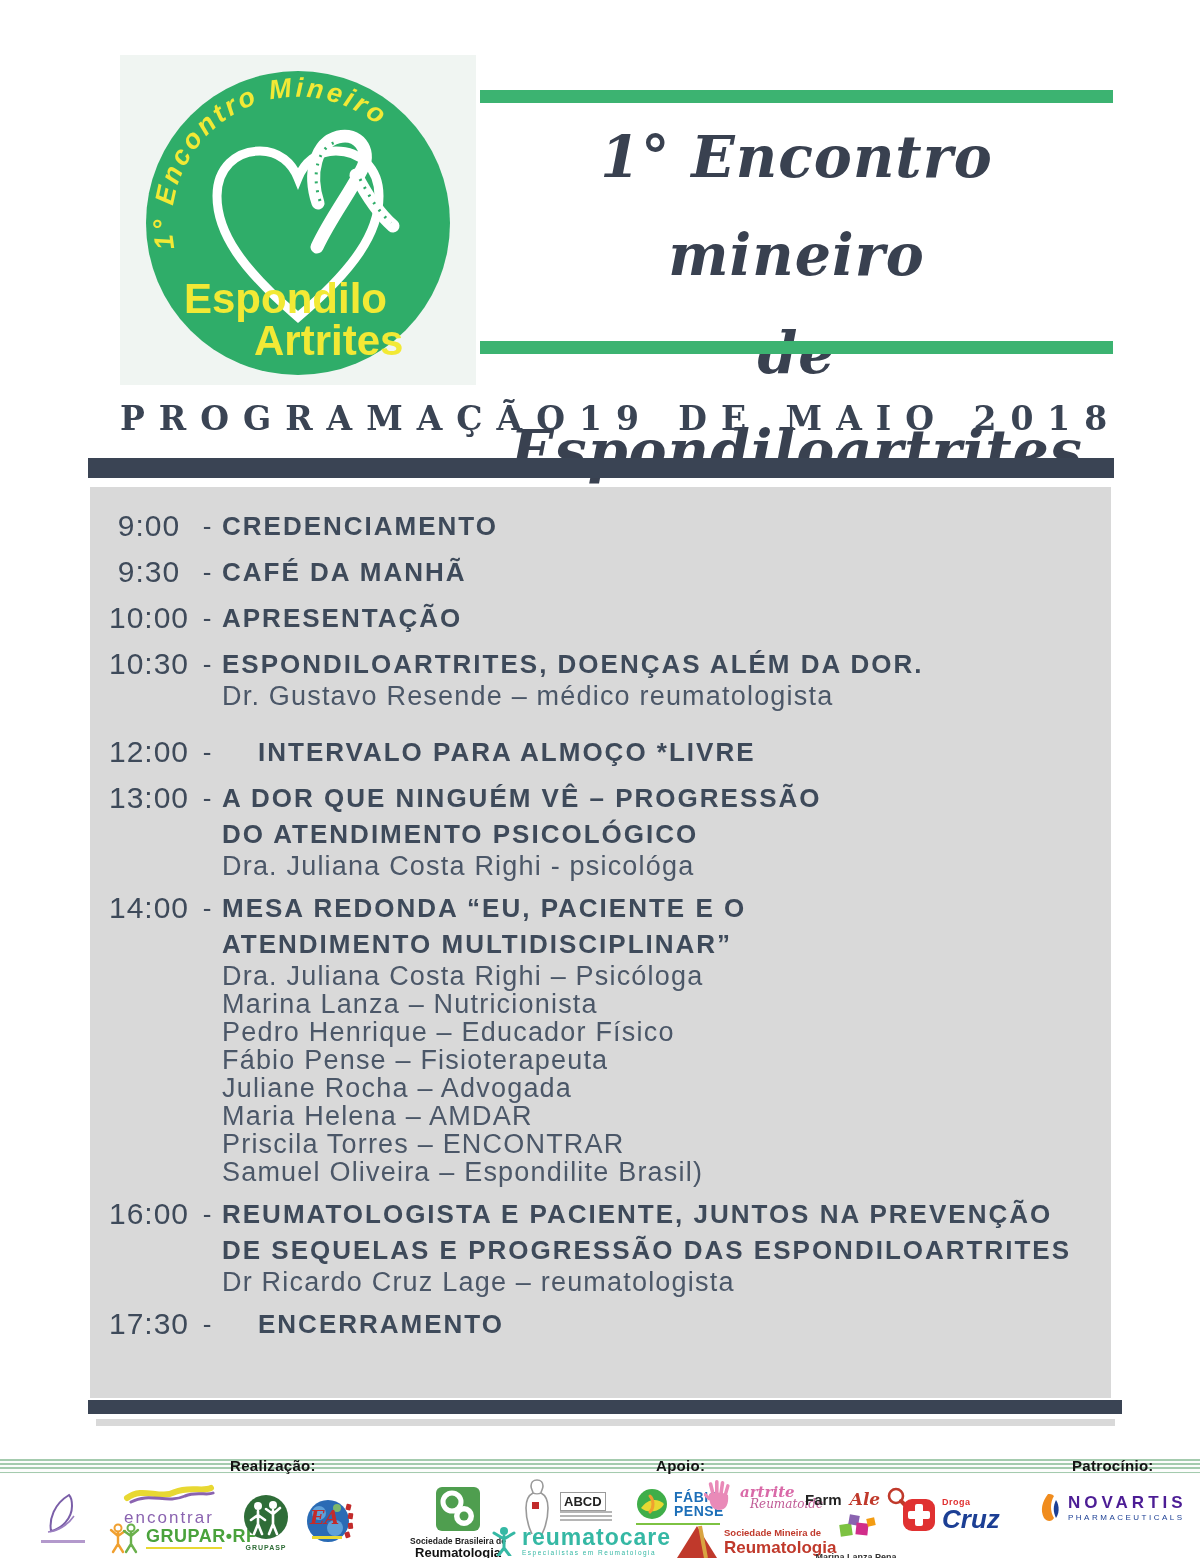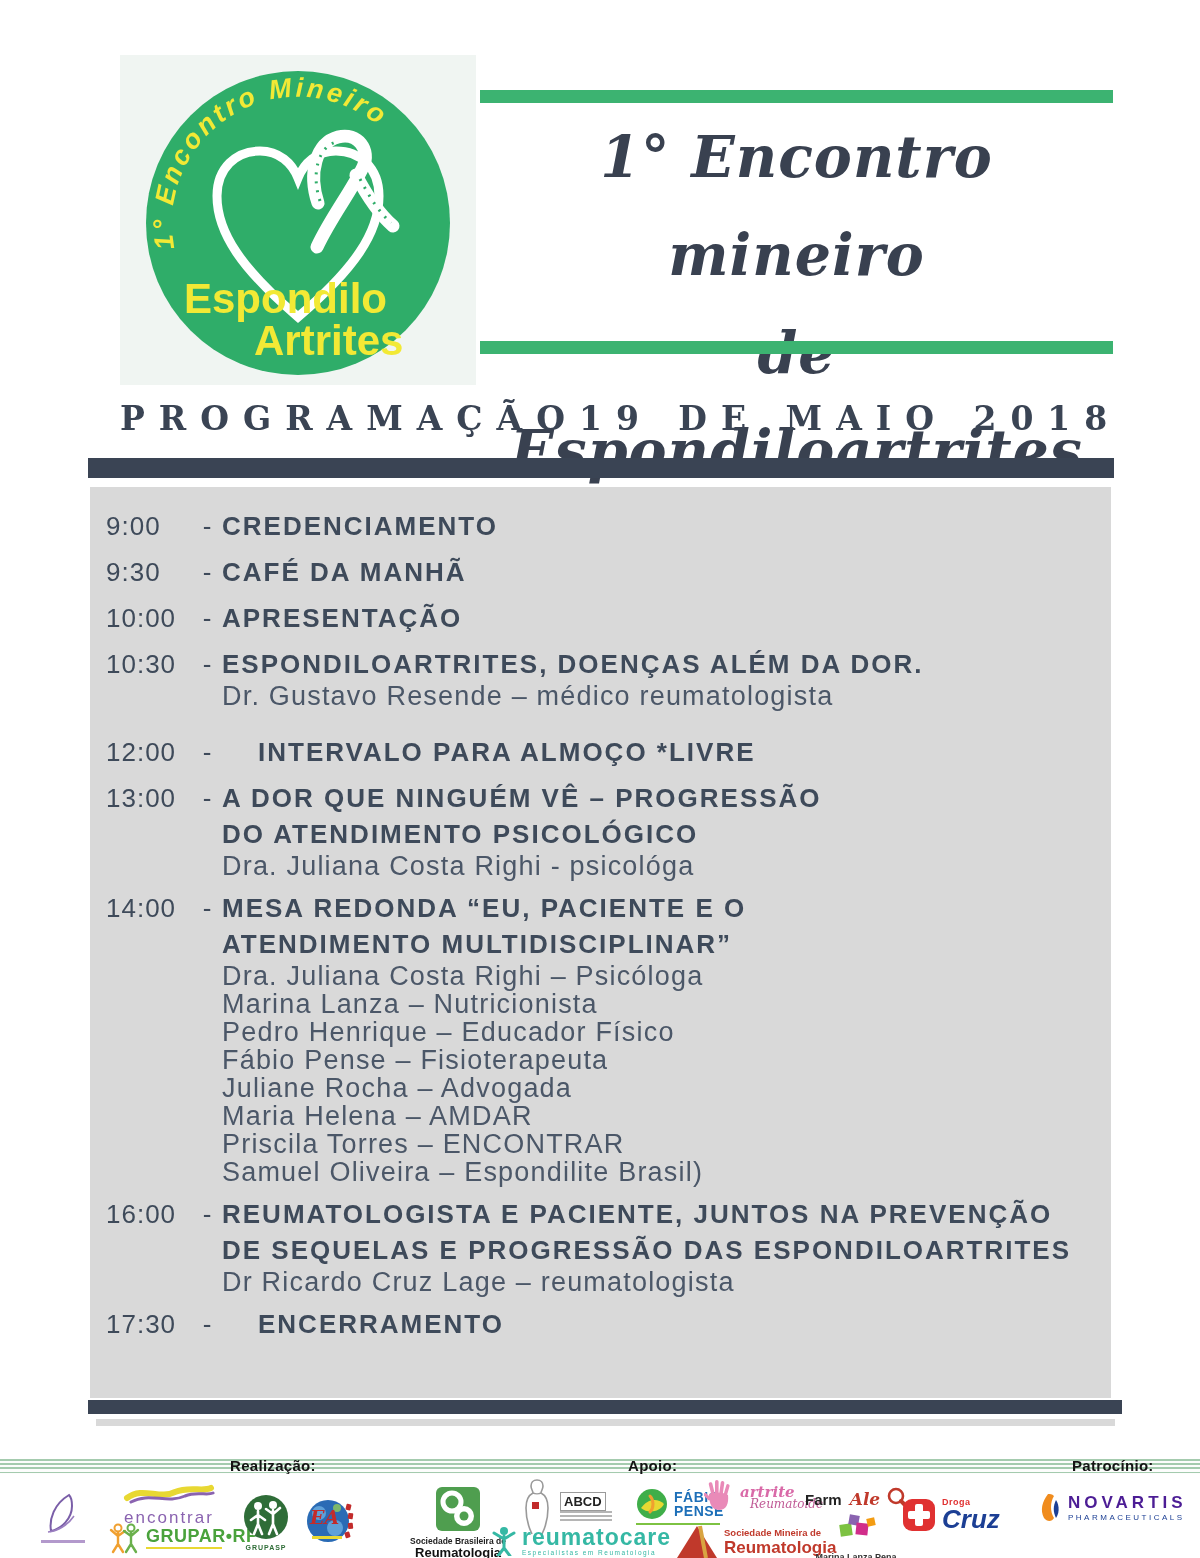--- a/index.html
+++ b/index.html
@@ -31,38 +31,38 @@
   .dark-bar{left:88px;top:458px;width:1026px;height:20px;background:#3a4454}
 
   
   .panel{
     left:90px;top:487px;width:1021px;height:911px;background:#d9d9d9;
     box-sizing:border-box;padding:21px 10px 0 16px;
   }
   .item{display:flex;margin-bottom:10px}
   .sp-lunch{margin-top:24px}
   .sp-talk{}
-  .time{width:86px;text-align:left;font-size:26px;font-weight:500;line-height:36px;letter-spacing:1px;white-space:nowrap;color:#3e4a5a}
+  .time{width:86px;text-align:center;font-size:30px;font-weight:500;line-height:36px;letter-spacing:1px;white-space:nowrap;color:#3e4a5a}
   .dash{width:30px;text-align:center;font-size:26px;line-height:36px;color:#3e4a5a}
   .content{flex:1;min-width:0}
   .line{font-size:26px;font-weight:bold;letter-spacing:2px;line-height:36px;color:#3e4a5a;white-space:nowrap}
   .indent .line{padding-left:36px}
   .speaker{font-size:27px;font-weight:400;letter-spacing:1.2px;line-height:28px;color:#4b5768;white-space:nowrap}
 
   .bottom-bar{left:88px;top:1400px;width:1034px;height:14px;background:#3a4454}
   .bottom-strip{left:96px;top:1419px;width:1019px;height:7px;background:#d9d9d9}
 
   
   .footer-band{
     left:0;top:1459px;width:1200px;height:15px;
     background:repeating-linear-gradient(180deg,#a4cbae 0px,#a4cbae 1.8px,#fcfdfc 1.8px,#fcfdfc 4.2px);
   }
   .band-label{position:absolute;top:1457px;font-size:15px;font-weight:bold;color:#141414;letter-spacing:.3px}
   .lbl-realizacao{left:230px}
-  .lbl-apoio{left:628px}
+  .lbl-apoio{left:656px}
   .lbl-patrocinio{left:1072px}
 
   .logos{left:0;top:1478px;width:1200px;height:80px}
   .logo{position:absolute;line-height:1}
   .c{text-align:center}
 
   .txt-encontrar{font-size:17px;letter-spacing:2px;color:#8a63b0;font-weight:500}
   .txt-grupar{font-size:18px;font-weight:bold;color:#4aa23c;letter-spacing:.5px}
   .grupar-line{height:2px;background:#e8d832;margin-top:2px;width:76px}
   .txt-grupasp{font-size:7px;font-weight:bold;color:#2f6d38;letter-spacing:1px;margin-top:1px}

